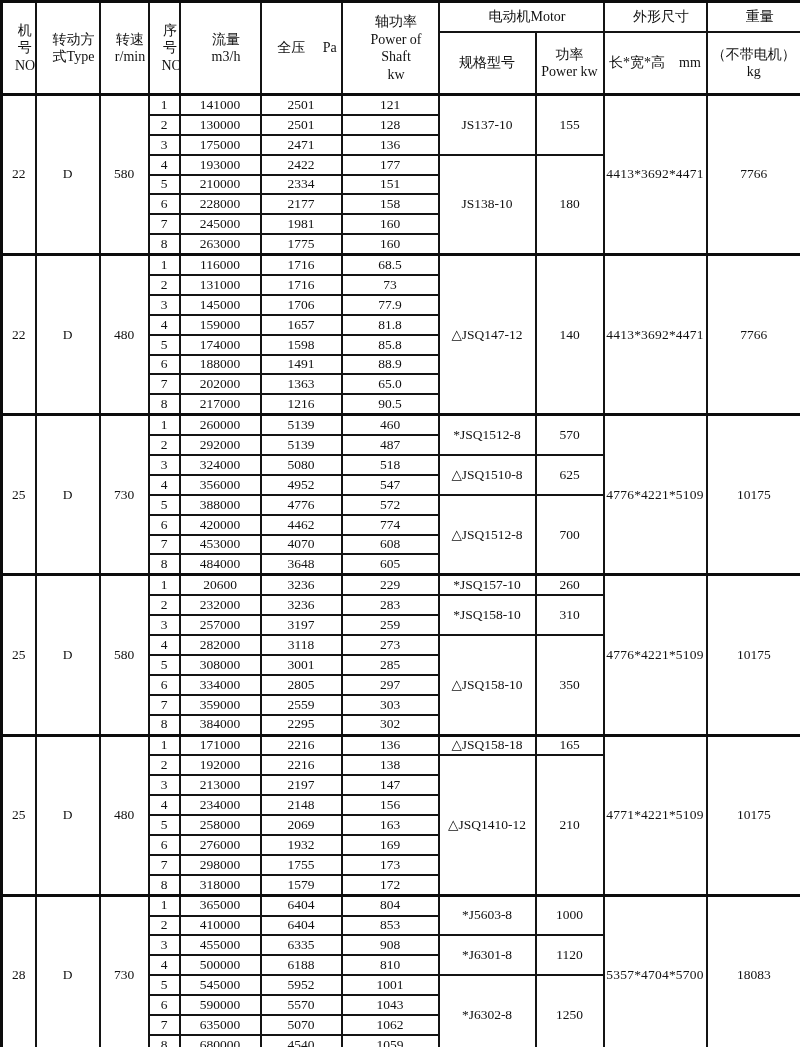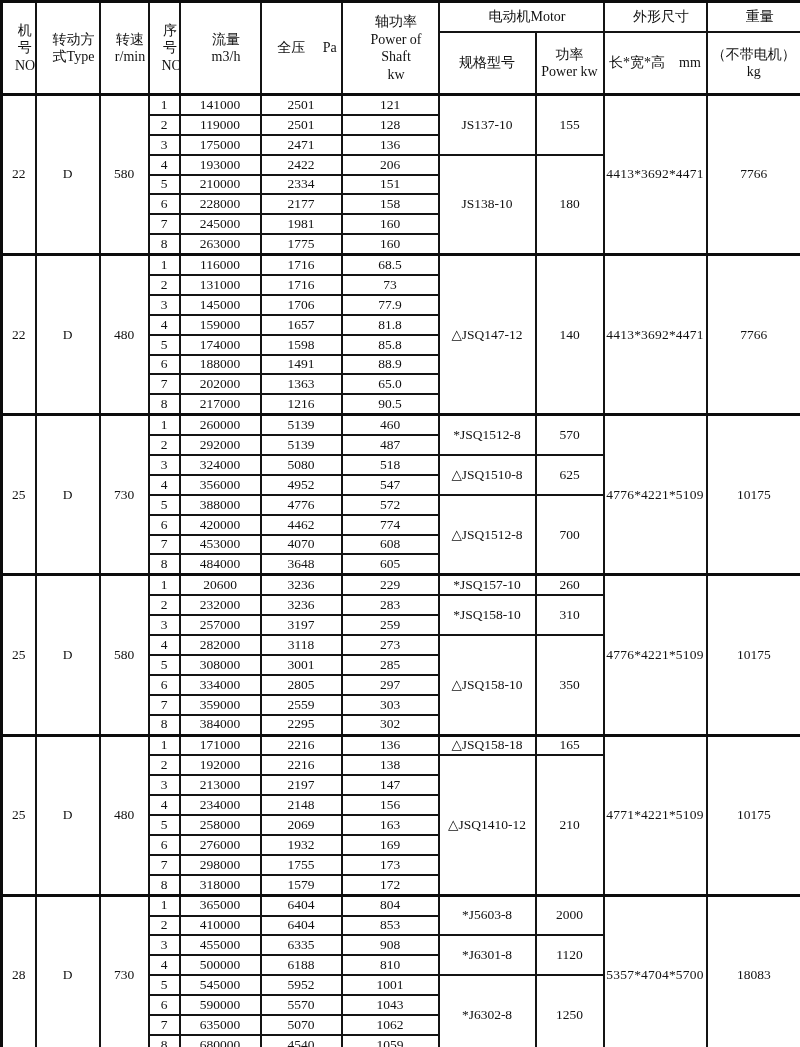--- a/index.html
+++ b/index.html
@@ -108,35 +108,35 @@
           <td>141000</td>
           <td>2501</td>
           <td>121</td>
           <td rowspan="3">JS137-10</td>
           <td rowspan="3">155</td>
           <td rowspan="8" class="cell-dimensions">4413*3692*4471</td>
           <td rowspan="8">7766</td>
         </tr>
         <tr>
           <td>2</td>
-          <td>119000</td>
+          <td>130000</td>
           <td>2501</td>
           <td>128</td>
         </tr>
         <tr>
           <td>3</td>
           <td>175000</td>
           <td>2471</td>
           <td>136</td>
         </tr>
         <tr>
           <td>4</td>
           <td>193000</td>
           <td>2422</td>
-          <td>206</td>
+          <td>177</td>
           <td rowspan="5">JS138-10</td>
           <td rowspan="5">180</td>
         </tr>
         <tr>
           <td>5</td>
           <td>210000</td>
           <td>2334</td>
           <td>151</td>
         </tr>
         <tr>
@@ -389,21 +389,21 @@
         </tr>
         <tr class="block-start">
           <td rowspan="8">28</td>
           <td rowspan="8">D</td>
           <td rowspan="8">730</td>
           <td>1</td>
           <td>365000</td>
           <td>6404</td>
           <td>804</td>
           <td rowspan="2">*J5603-8</td>
-          <td rowspan="2">2000</td>
+          <td rowspan="2">1000</td>
           <td rowspan="8" class="cell-dimensions">5357*4704*5700</td>
           <td rowspan="8">18083</td>
         </tr>
         <tr>
           <td>2</td>
           <td>410000</td>
           <td>6404</td>
           <td>853</td>
         </tr>
         <tr>

